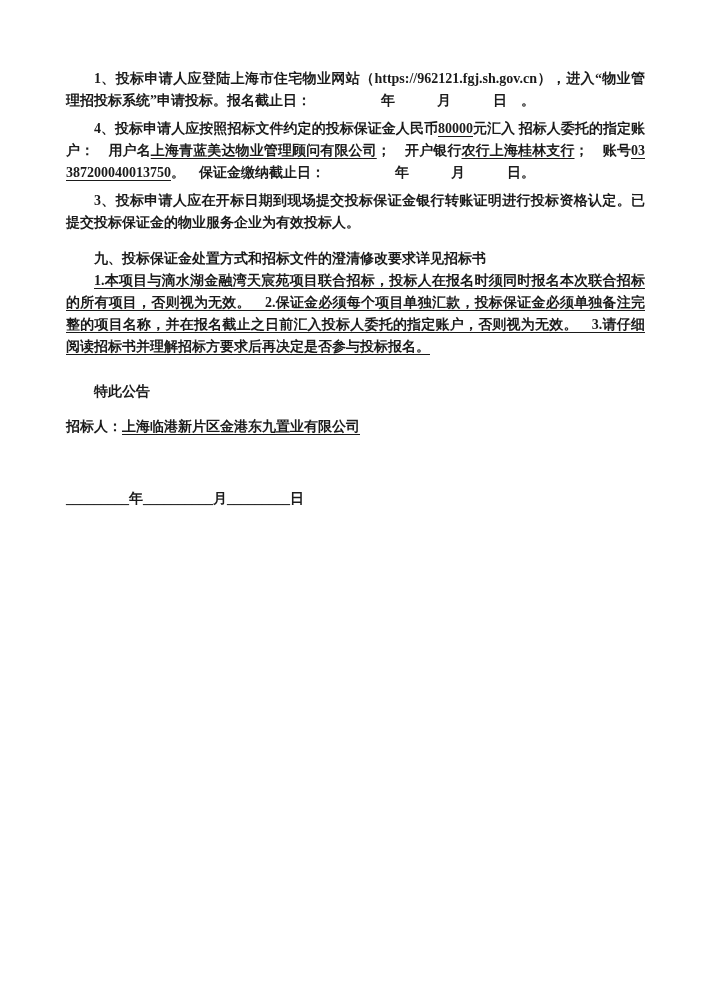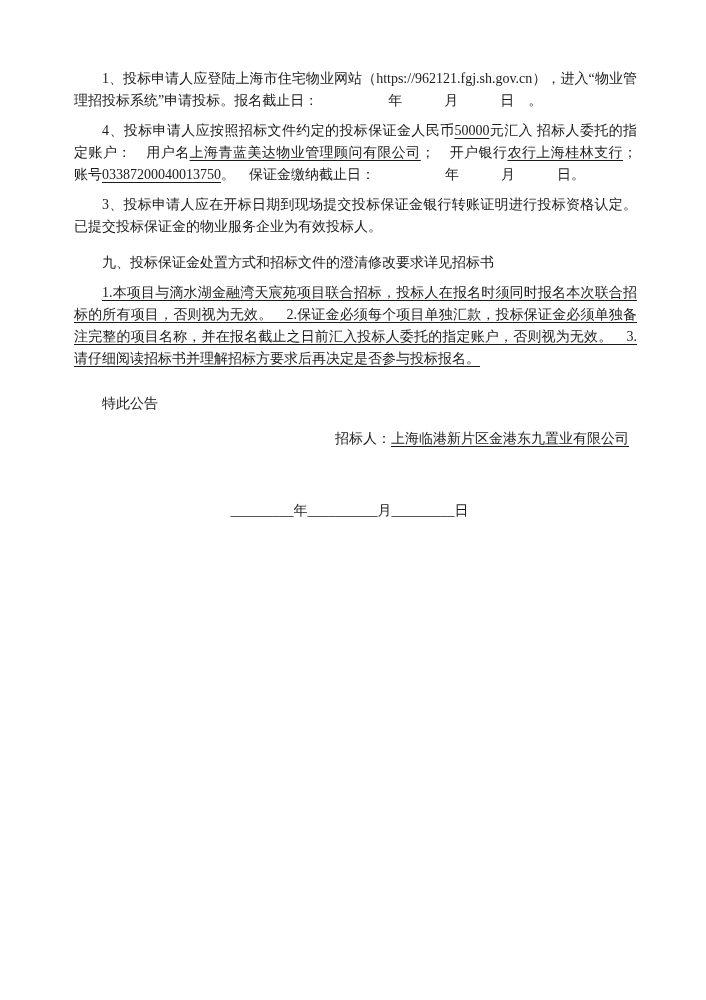--- a/index.html
+++ b/index.html
@@ -12,41 +12,42 @@
     overflow:hidden;
   }
   .page{
     position:absolute;
     left:66px;top:68px;
     width:579px;
     font-size:14px;
     line-height:22px;
   }
   .para{
-    margin:8px;
+    margin:0;
     text-indent:2em;
     text-align:justify;
     text-justify:inter-character;
     word-break:break-all;
+    font-weight:bold;
   }
   .no-indent{text-indent:0;}
   .k-first{margin-top:0;}
   .k-body{margin-top:6px;}
   .k-section{margin-top:14px;}
   .k-line{margin-top:0;}
   .k-signoff{margin-top:23px;}
-  .k-signature{margin-top:13px;text-align:right;text-indent:0;padding-right:8px;}
-  .k-dateline{margin-top:50px;text-align:center;text-indent:0;padding-right:12px;}
+  .k-signature{margin-top:13px;text-align:left;text-indent:0;padding-right:8px;}
+  .k-dateline{margin-top:50px;text-align:left;text-indent:0;padding-right:12px;}
   .u{text-decoration:underline;text-underline-offset:3px;}
 </style>
 </head>
 <body>
 
 <div class="page">
   <p class="para k-first"><span>1、投标申请人应登陆上海市住宅物业网站（https://962121.fgj.sh.gov.cn），进入“物业管理招投标系统”申请投标。报名截止日：　　　　　年　　　月　　　日　。</span></p>
-  <p class="para k-body"><span>4、投标申请人应按照招标文件约定的投标保证金人民币</span><span class="u">50000</span><span>元汇入 招标人委托的指定账户：　用户名</span><span class="u">上海青蓝美达物业管理顾问有限公司</span><span>；　开户银行</span><span class="u">农行上海桂林支行</span><span>；　账号</span><span class="u">03387200040013750</span><span>。　保证金缴纳截止日：　　　　　年　　　月　　　日。</span></p>
+  <p class="para k-body"><span>4、投标申请人应按照招标文件约定的投标保证金人民币</span><span class="u">80000</span><span>元汇入 招标人委托的指定账户：　用户名</span><span class="u">上海青蓝美达物业管理顾问有限公司</span><span>；　开户银行</span><span class="u">农行上海桂林支行</span><span>；　账号</span><span class="u">03387200040013750</span><span>。　保证金缴纳截止日：　　　　　年　　　月　　　日。</span></p>
   <p class="para k-body"><span>3、投标申请人应在开标日期到现场提交投标保证金银行转账证明进行投标资格认定。已提交投标保证金的物业服务企业为有效投标人。</span></p>
   <p class="para k-section"><span>九、投标保证金处置方式和招标文件的澄清修改要求详见招标书</span></p>
   <p class="para k-line"><span class="u">1.本项目与滴水湖金融湾天宸苑项目联合招标，投标人在报名时须同时报名本次联合招标的所有项目，否则视为无效。　2.保证金必须每个项目单独汇款，投标保证金必须单独备注完整的项目名称，并在报名截止之日前汇入投标人委托的指定账户，否则视为无效。　3.请仔细阅读招标书并理解招标方要求后再决定是否参与投标报名。</span></p>
   <p class="para k-signoff"><span>特此公告</span></p>
   <p class="para k-signature"><span>招标人：</span><span class="u">上海临港新片区金港东九置业有限公司</span></p>
   <p class="para k-dateline"><span>_________年__________月_________日</span></p>
 </div>
 
 </body></html>

